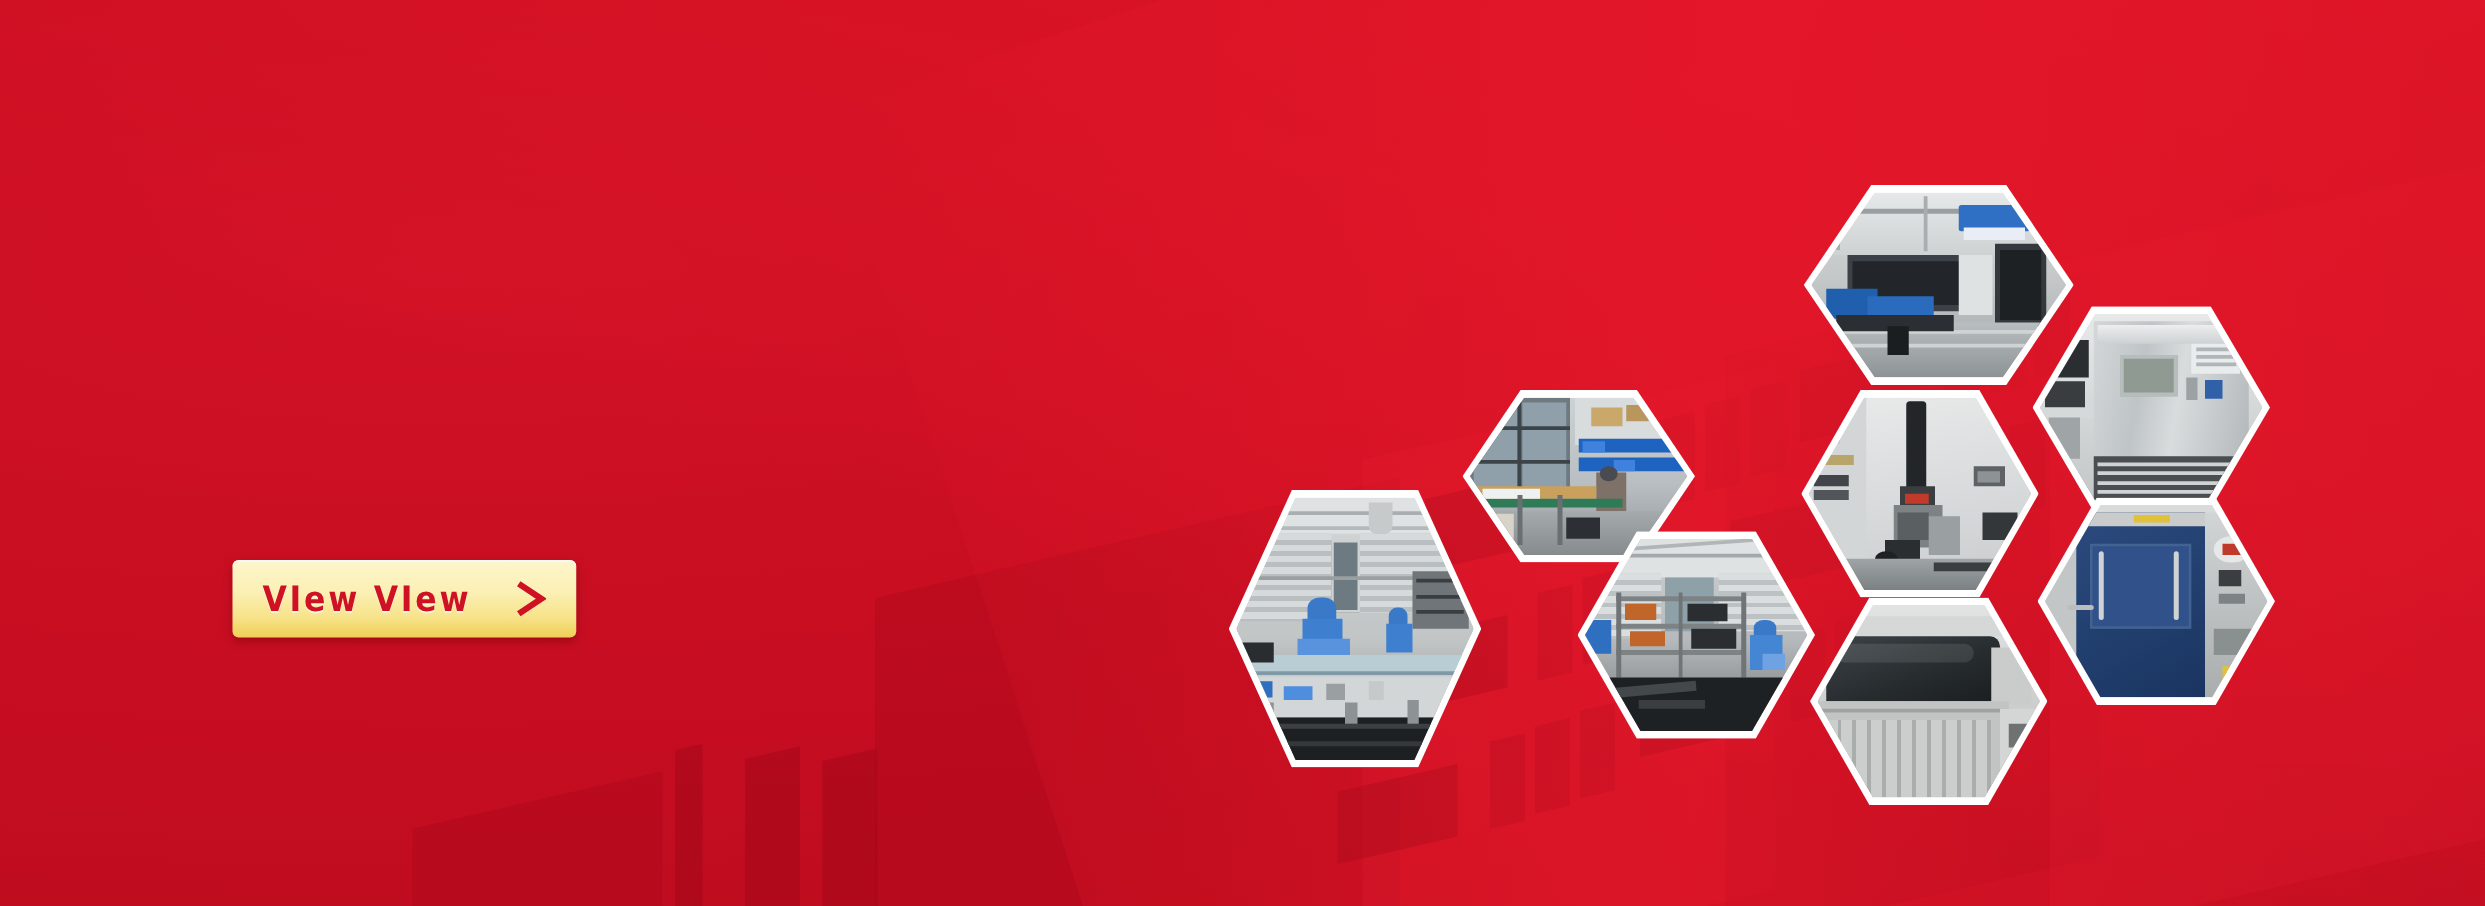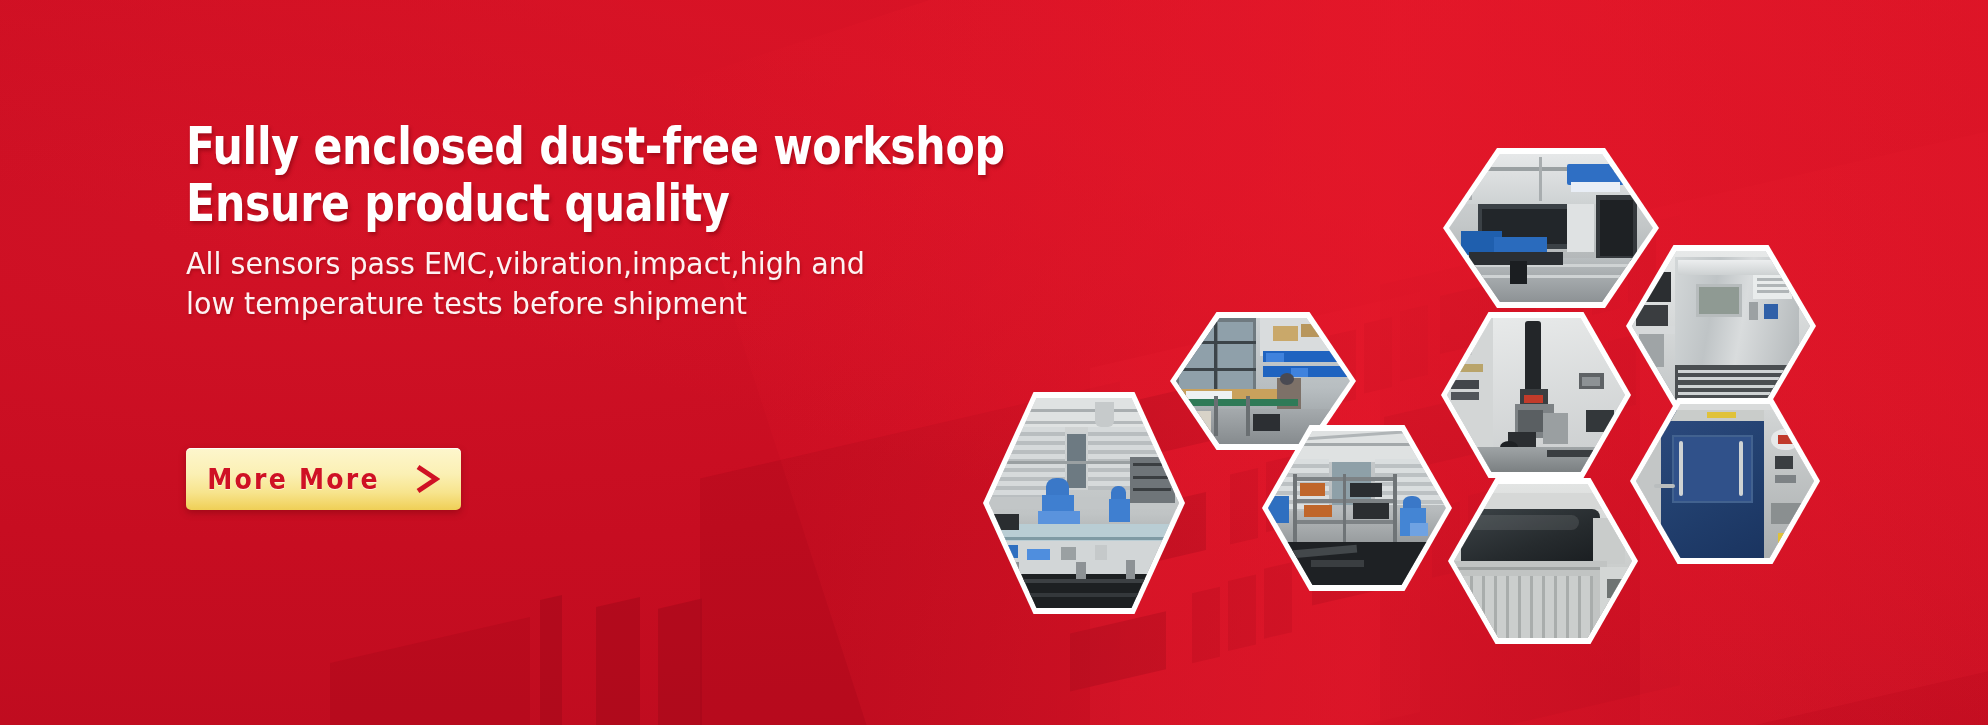--- a/index.html
+++ b/index.html
@@ -207,29 +207,23 @@
       <div class="win" style="left:0px;  top:10px;width:22px;height:150px;"></div>
       <div class="win" style="left:56px; top:30px;width:44px;height:140px;"></div>
       <div class="win" style="left:118px;top:46px;width:44px;height:140px;"></div>
     </div>
     <div class="facade" style="left:330px;top:640px;width:200px;height:140px;transform:skewY(-13deg);"></div>
   </div>
 
   <div class="bg-sweep"></div>
   <div class="bg-sweep2"></div>
 
-  <div class="copy">
-    <div class="headline">Fully enclosed dust-free workshop</div>
-    <div class="headline">Ensure product quality</div>
-    <div class="subhead">All sensors pass EMC,vibration,impact,high and</div>
-    <div class="subhead" style="margin-top:2px">low temperature tests before shipment</div>
-  </div>
 
   <div class="cta">
-    <span class="cta-label">More More</span>
+    <span class="cta-label">VIew VIew</span>
     <svg class="cta-arrow" viewBox="0 0 26 30">
       <path d="M4 3 L22 15 L4 27" fill="none" stroke="#cf1124" stroke-width="5" stroke-linecap="butt" stroke-linejoin="miter"></path>
     </svg>
   </div>
 
   <div class="hexwrap">
 
     <div class="hex" style="left:1443px;top:148px;width:216px;height:160px;">
       <div class="hex-inner">
         <div class="ph sA">

